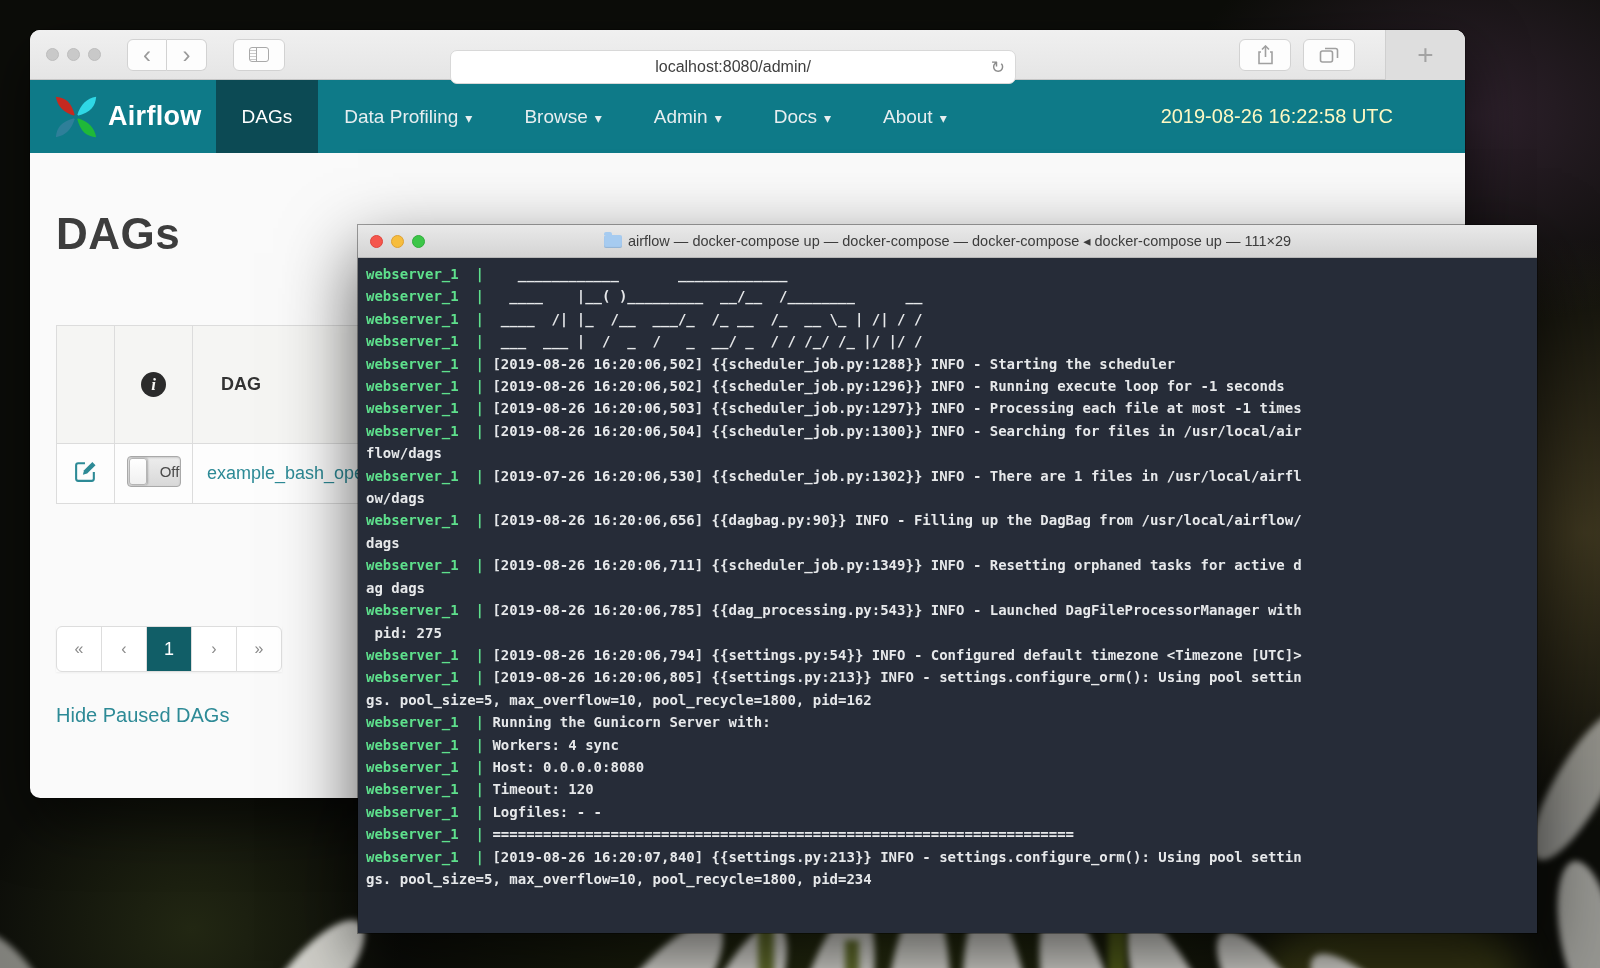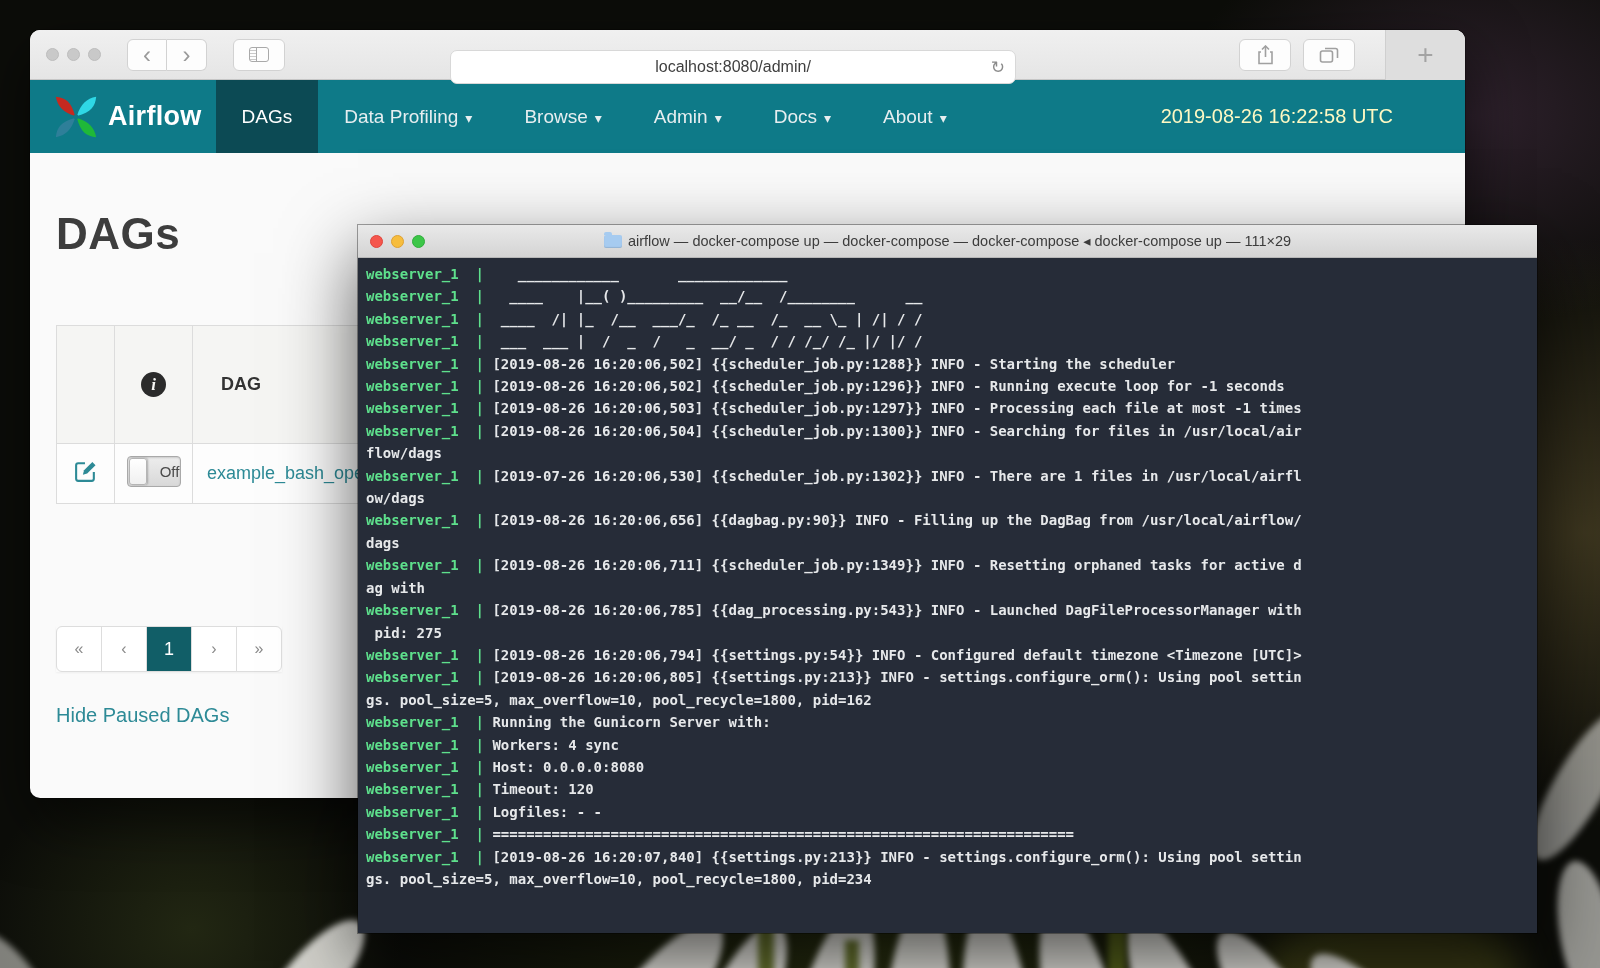--- a/index.html
+++ b/index.html
@@ -339,21 +339,21 @@
       <div class="tline"><span class="tprefix">webserver_1  |</span><span class="ttext"> [2019-08-26 16:20:06,502] {{scheduler_job.py:1288}} INFO - Starting the scheduler</span></div>
       <div class="tline"><span class="tprefix">webserver_1  |</span><span class="ttext"> [2019-08-26 16:20:06,502] {{scheduler_job.py:1296}} INFO - Running execute loop for -1 seconds</span></div>
       <div class="tline"><span class="tprefix">webserver_1  |</span><span class="ttext"> [2019-08-26 16:20:06,503] {{scheduler_job.py:1297}} INFO - Processing each file at most -1 times</span></div>
       <div class="tline"><span class="tprefix">webserver_1  |</span><span class="ttext"> [2019-08-26 16:20:06,504] {{scheduler_job.py:1300}} INFO - Searching for files in /usr/local/air</span></div>
       <div class="tline"><span class="ttext">flow/dags</span></div>
       <div class="tline"><span class="tprefix">webserver_1  |</span><span class="ttext"> [2019-07-26 16:20:06,530] {{scheduler_job.py:1302}} INFO - There are 1 files in /usr/local/airfl</span></div>
       <div class="tline"><span class="ttext">ow/dags</span></div>
       <div class="tline"><span class="tprefix">webserver_1  |</span><span class="ttext"> [2019-08-26 16:20:06,656] {{dagbag.py:90}} INFO - Filling up the DagBag from /usr/local/airflow/</span></div>
       <div class="tline"><span class="ttext">dags</span></div>
       <div class="tline"><span class="tprefix">webserver_1  |</span><span class="ttext"> [2019-08-26 16:20:06,711] {{scheduler_job.py:1349}} INFO - Resetting orphaned tasks for active d</span></div>
-      <div class="tline"><span class="ttext">ag with</span></div>
+      <div class="tline"><span class="ttext">ag dags</span></div>
       <div class="tline"><span class="tprefix">webserver_1  |</span><span class="ttext"> [2019-08-26 16:20:06,785] {{dag_processing.py:543}} INFO - Launched DagFileProcessorManager with</span></div>
       <div class="tline"><span class="ttext"> pid: 275</span></div>
       <div class="tline"><span class="tprefix">webserver_1  |</span><span class="ttext"> [2019-08-26 16:20:06,794] {{settings.py:54}} INFO - Configured default timezone &lt;Timezone [UTC]&gt;</span></div>
       <div class="tline"><span class="tprefix">webserver_1  |</span><span class="ttext"> [2019-08-26 16:20:06,805] {{settings.py:213}} INFO - settings.configure_orm(): Using pool settin</span></div>
       <div class="tline"><span class="ttext">gs. pool_size=5, max_overflow=10, pool_recycle=1800, pid=162</span></div>
       <div class="tline"><span class="tprefix">webserver_1  |</span><span class="ttext"> Running the Gunicorn Server with:</span></div>
       <div class="tline"><span class="tprefix">webserver_1  |</span><span class="ttext"> Workers: 4 sync</span></div>
       <div class="tline"><span class="tprefix">webserver_1  |</span><span class="ttext"> Host: 0.0.0.0:8080</span></div>
       <div class="tline"><span class="tprefix">webserver_1  |</span><span class="ttext"> Timeout: 120</span></div>
       <div class="tline"><span class="tprefix">webserver_1  |</span><span class="ttext"> Logfiles: - -</span></div>

